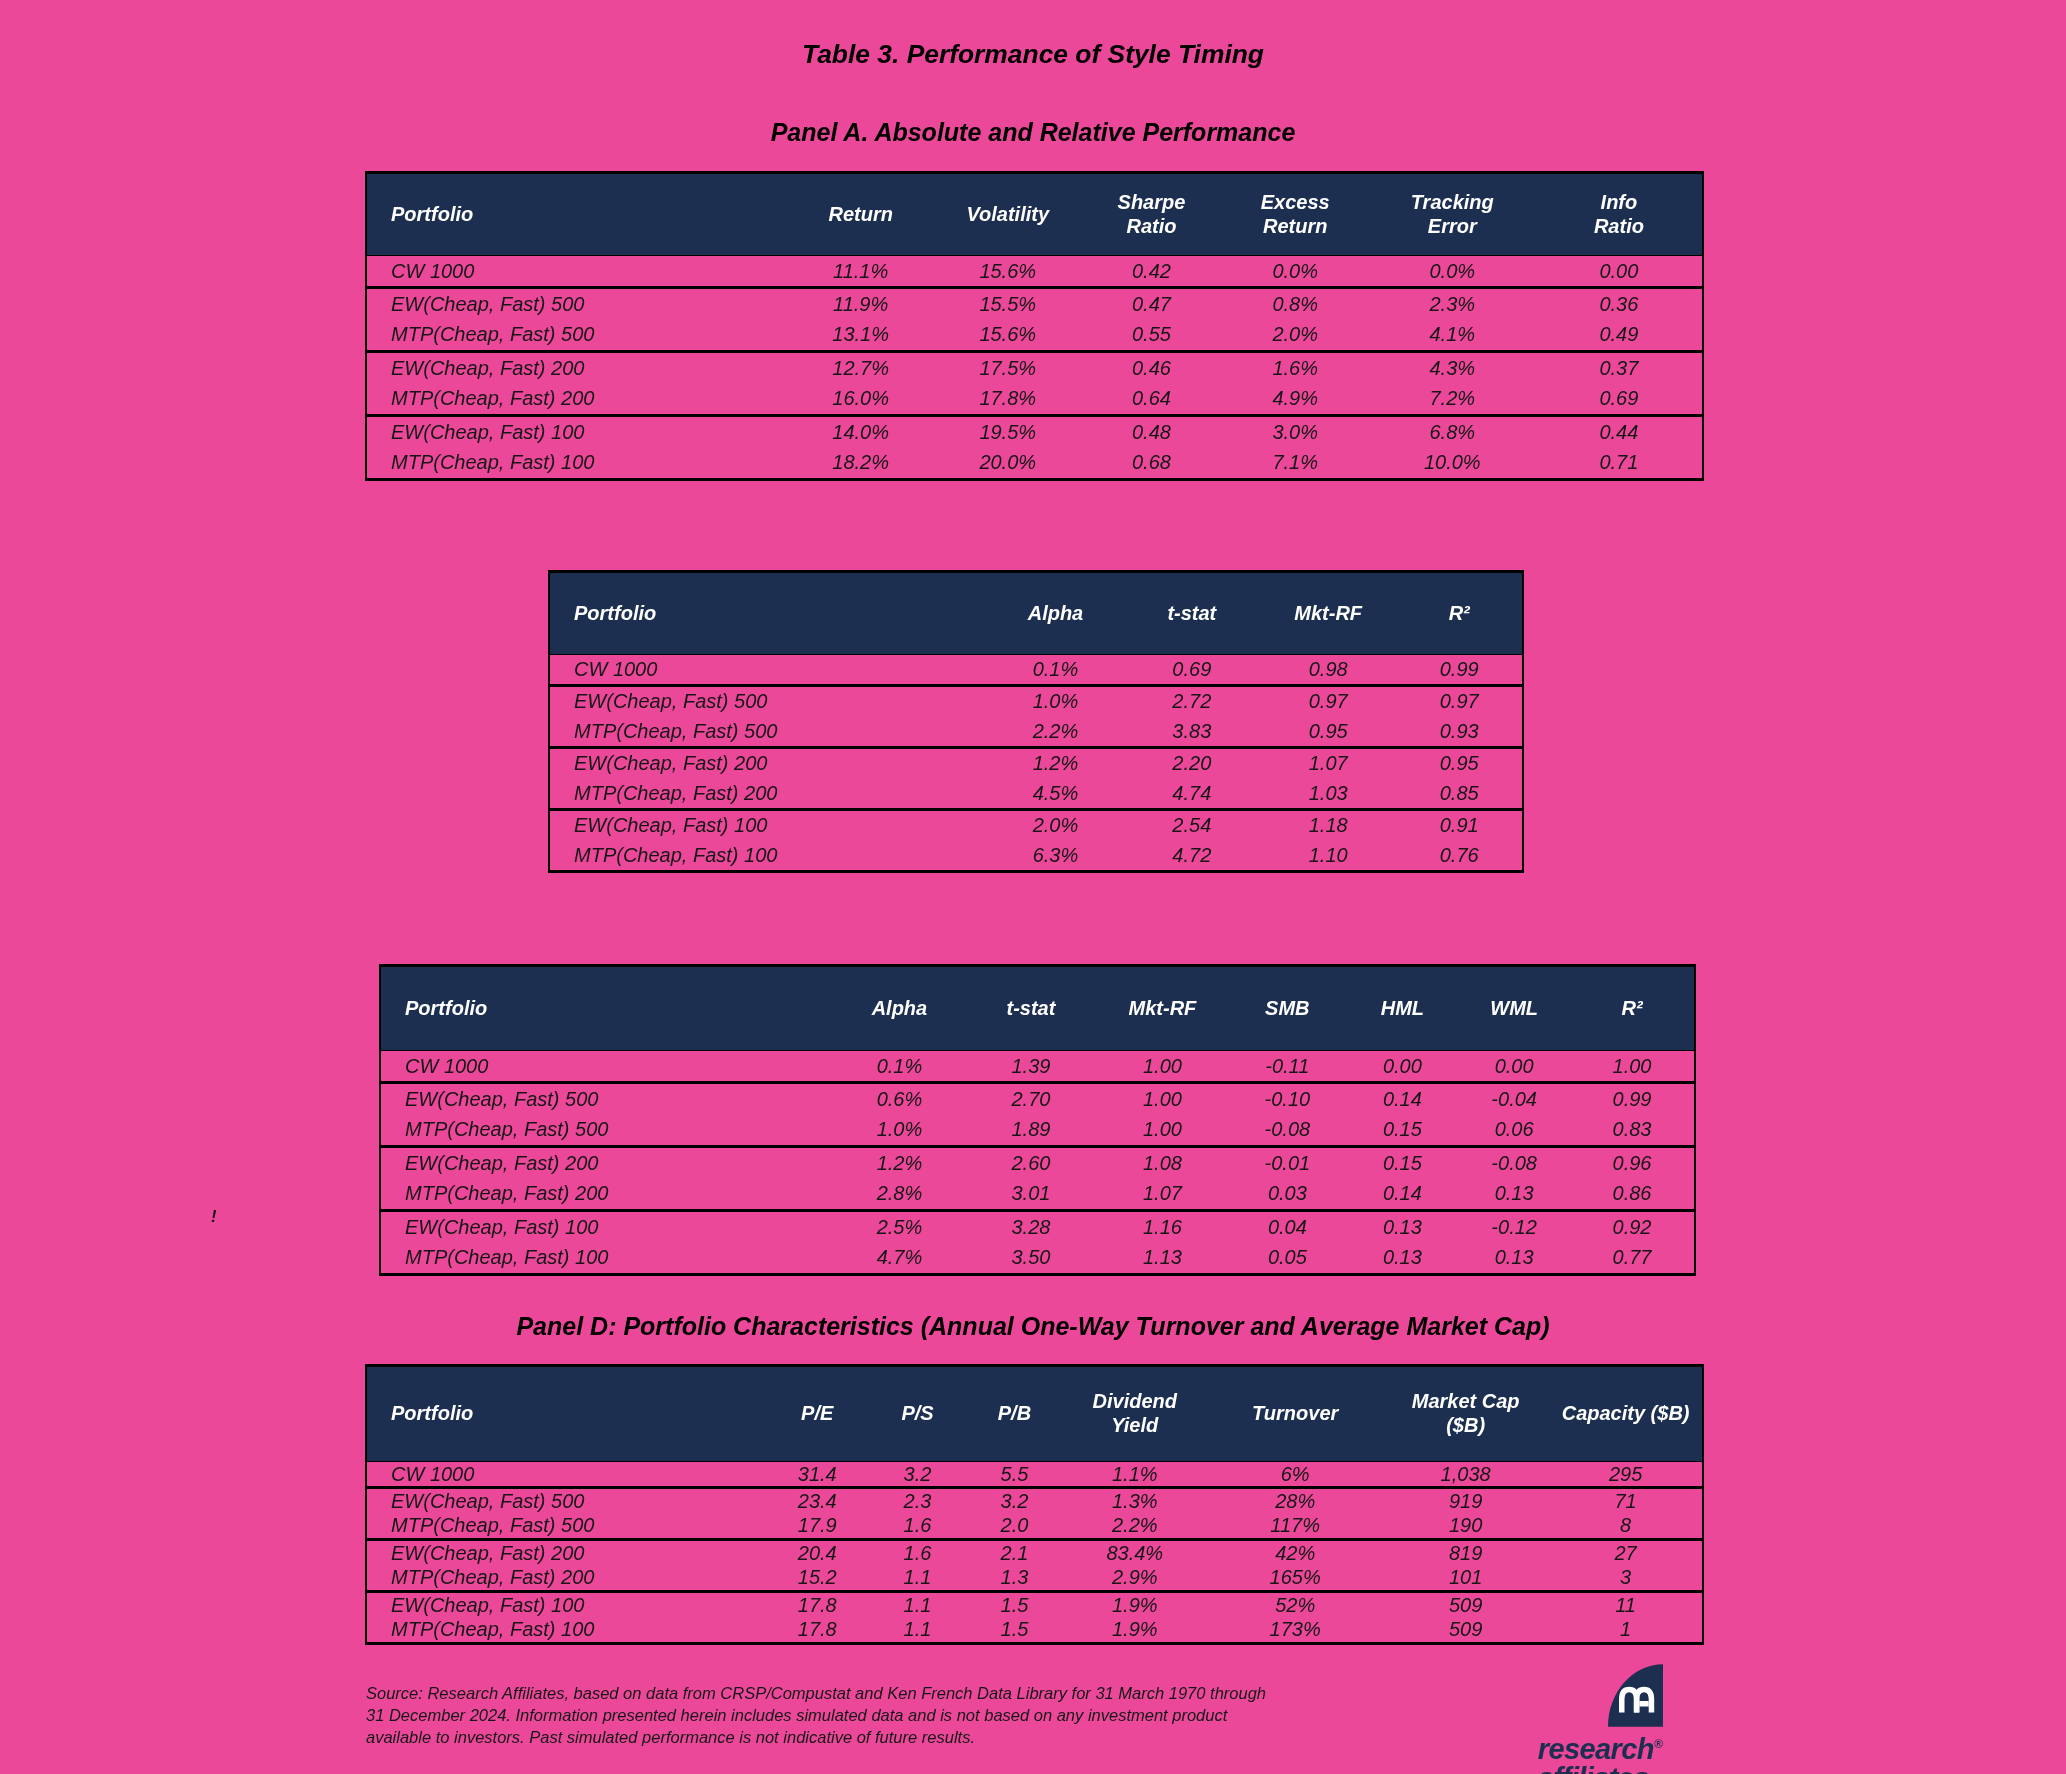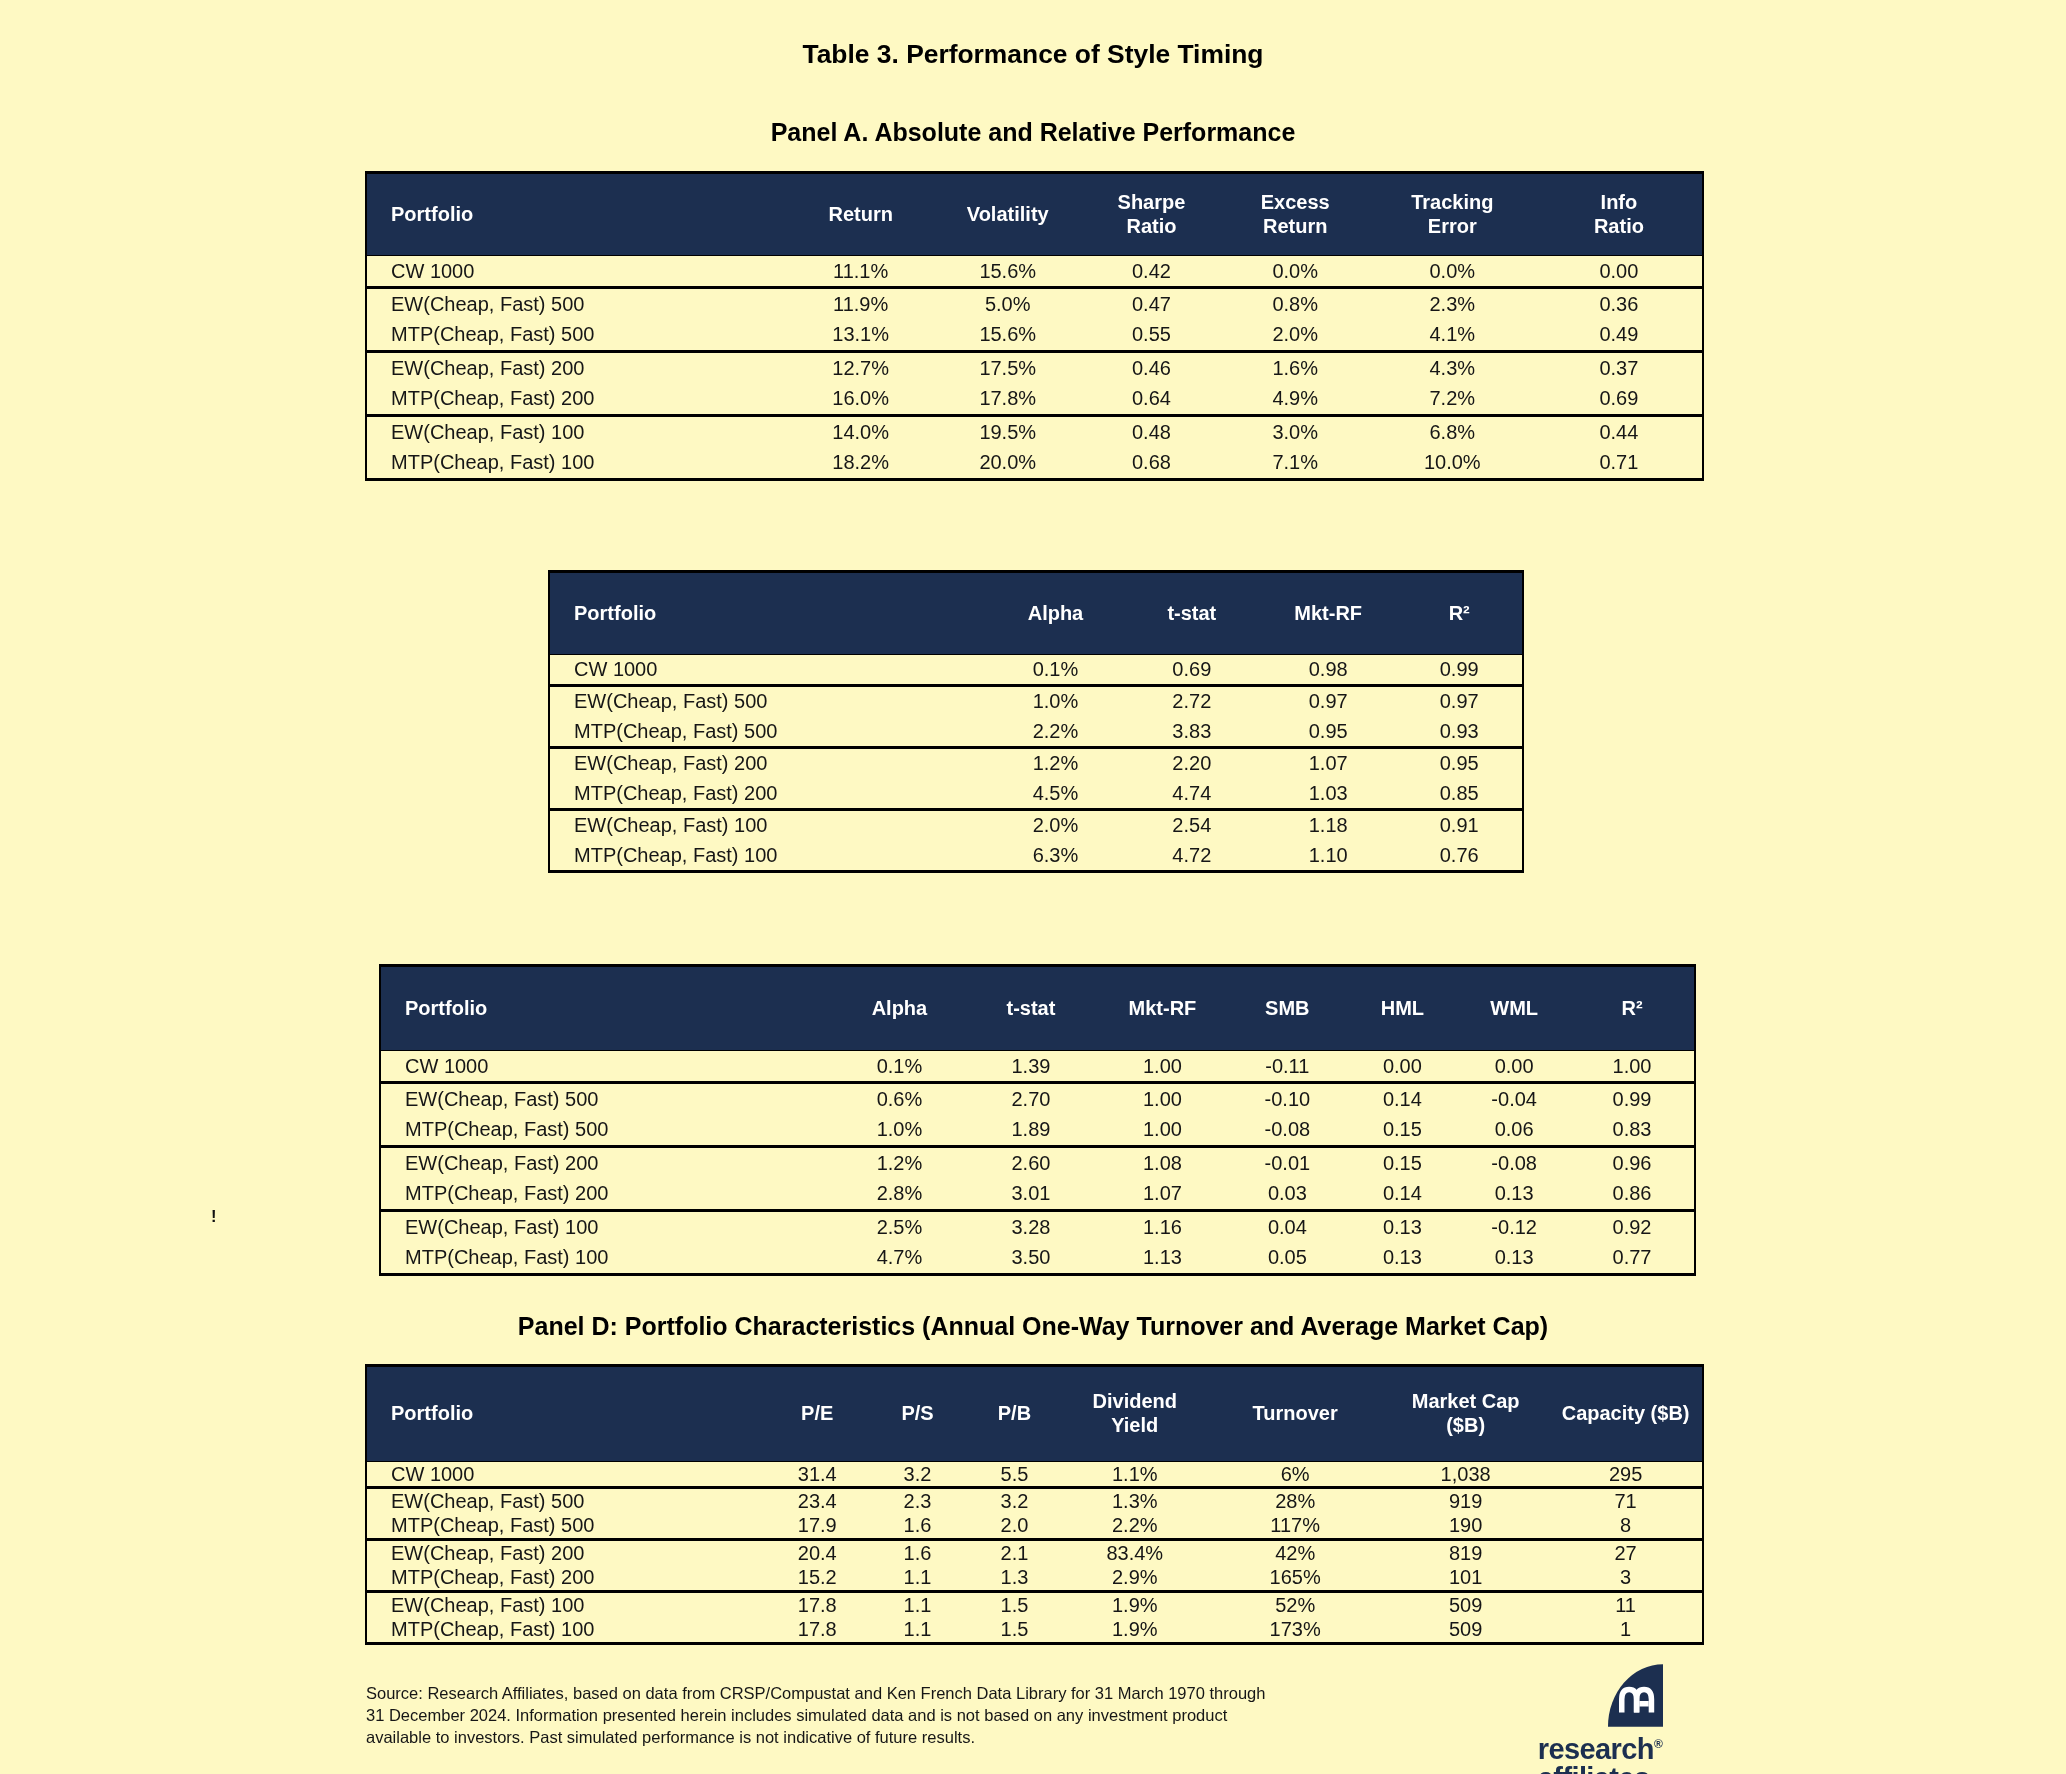--- a/index.html
+++ b/index.html
@@ -1,23 +1,24 @@
 <!DOCTYPE html>
 <html style="--navy: #1C2F50;font-size:8.8px"><head>
 <meta charset="utf-8">
 <style>
   html, body { margin: 0; padding: 0; background: #ffffff; }
   .page {
     position: relative;
     width: 2066px;
     height: 1775px;
-    background: #fef9c3;
+    background: #ec4899;
     font-family: "Liberation Sans", sans-serif;
     color: #111111;
     overflow: hidden;
+    font-style: italic;
   }
   .doc-title {
     position: absolute;
     left: 0; top: 39px;
     width: 100%;
     text-align: center;
     font-size: 26.4px;
     font-weight: bold;
     color: #000;
     margin: 0;
@@ -159,21 +160,21 @@
             <td>11.1%</td>
             <td>15.6%</td>
             <td>0.42</td>
             <td>0.0%</td>
             <td>0.0%</td>
             <td>0.00</td>
           </tr>
           <tr class="group-start" style="height: 32px;">
             <td class="col-portfolio">EW(Cheap, Fast) 500</td>
             <td>11.9%</td>
-            <td>5.0%</td>
+            <td>15.5%</td>
             <td>0.47</td>
             <td>0.8%</td>
             <td>2.3%</td>
             <td>0.36</td>
           </tr>
           <tr style="height: 32px;">
             <td class="col-portfolio">MTP(Cheap, Fast) 500</td>
             <td>13.1%</td>
             <td>15.6%</td>
             <td>0.55</td>

